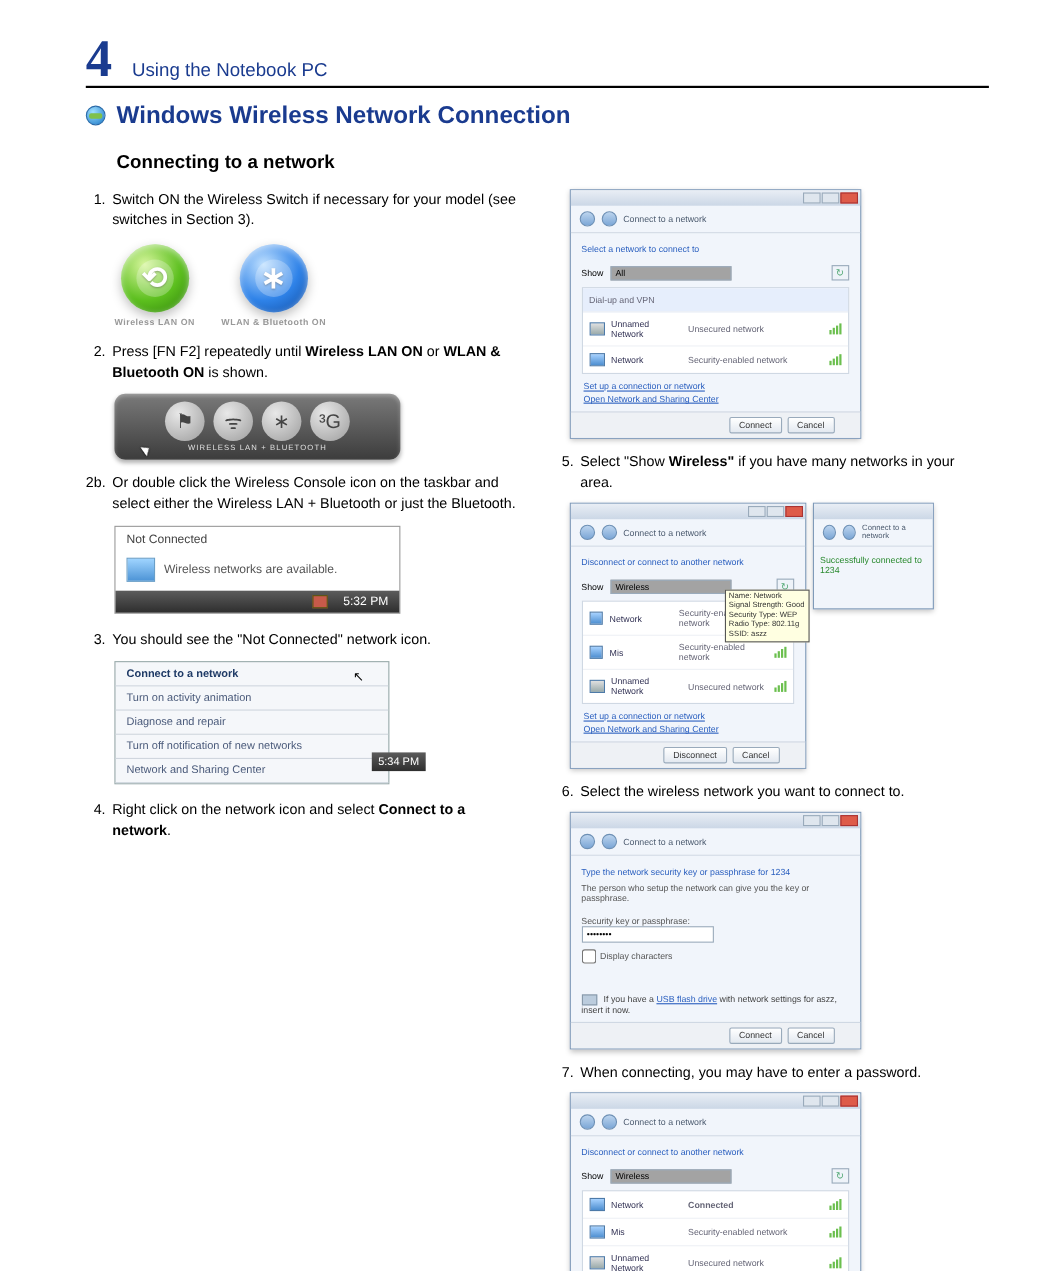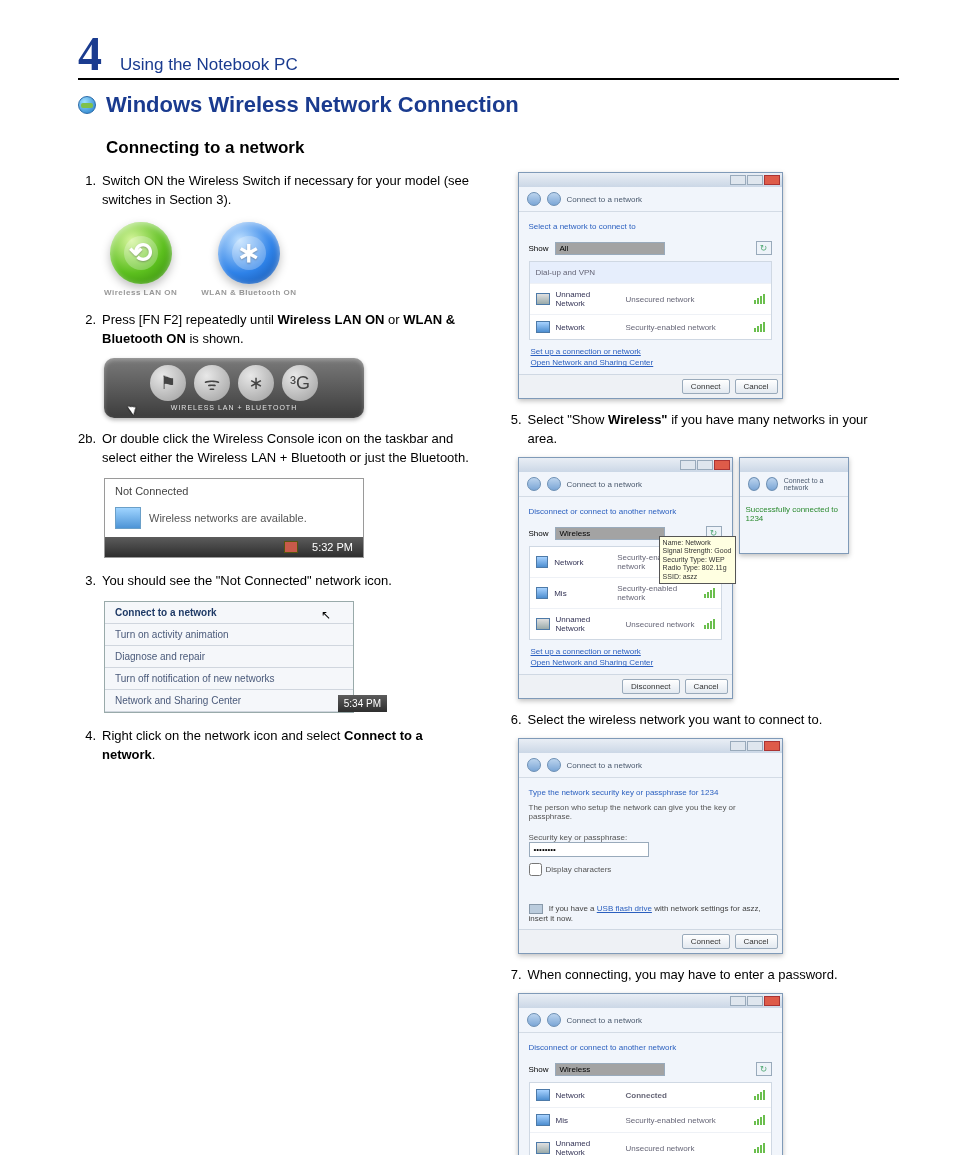--- a/index.html
+++ b/index.html
@@ -128,21 +128,21 @@
 
   
   .ctxmenu{
     margin:10px 0 14px 26px; width:250px; position:relative;
     background:#f5f7fa; border:1px solid #9aa; font-size:10px;
   }
   .ctxmenu .mi{ padding:5px 10px; color:#4a5a7a; border-bottom:1px solid #d0d6de;}
   .ctxmenu .mi:last-child{ border-bottom:none;}
   .ctxmenu .mi.bold{ font-weight:bold; color:#1f3a66;}
   .ctx-time{
-    position:absolute; right:-34px; bottom:0;
+    position:absolute; right:-34px; bottom:11px;
     background:linear-gradient(#5c5c5c,#2e2e2e); color:#fff;
     font-size:10px; padding:3px 6px;
   }
   .ctx-cursor{ position:absolute; right:22px; top:6px; font-size:12px; color:#000;}
 
   
   .vwin{
     width:265px; background:#f1f5fb; border:1px solid #7f9ab8;
     box-shadow:0 2px 5px rgba(0,0,0,.25);
     font-size:8px;
@@ -174,21 +174,21 @@
   .nicon.pc{ background:linear-gradient(#e0e0e0,#9aa); }
   .bars{ margin-left:auto; display:flex; align-items:flex-end; gap:1px;}
   .bars span{ width:2px; background:#6bbf4e;}
   .bars span:nth-child(1){height:4px;} .bars span:nth-child(2){height:6px;}
   .bars span:nth-child(3){height:8px;} .bars span:nth-child(4){height:10px;}
   .nname{ color:#335; width:64px;}
   .ndesc{ color:#667;}
   .links{ padding:6px 2px 0; }
   .links a{ color:#2a5fbf; text-decoration:underline; display:block; line-height:1.4;}
   .btnrow{
-    background:#eef1f5; border-top:1px solid #cfd8e3; padding:4px 4px;
+    background:#eef1f5; border-top:1px solid #cfd8e3; padding:4px 23px;
     display:flex; justify-content:flex-end; gap:5px;align-items:center;
   }
   .btn{
     font-size:8px; padding:2px 8px; border:1px solid #9ab;
     background:linear-gradient(#fff,#e3e9f0); color:#333; border-radius:2px;
   }
   .tooltip{
     position:absolute; background:#ffffe1; border:1px solid #555;
     font-size:7px; padding:2px 3px; color:#333; line-height:1.2;
   }

